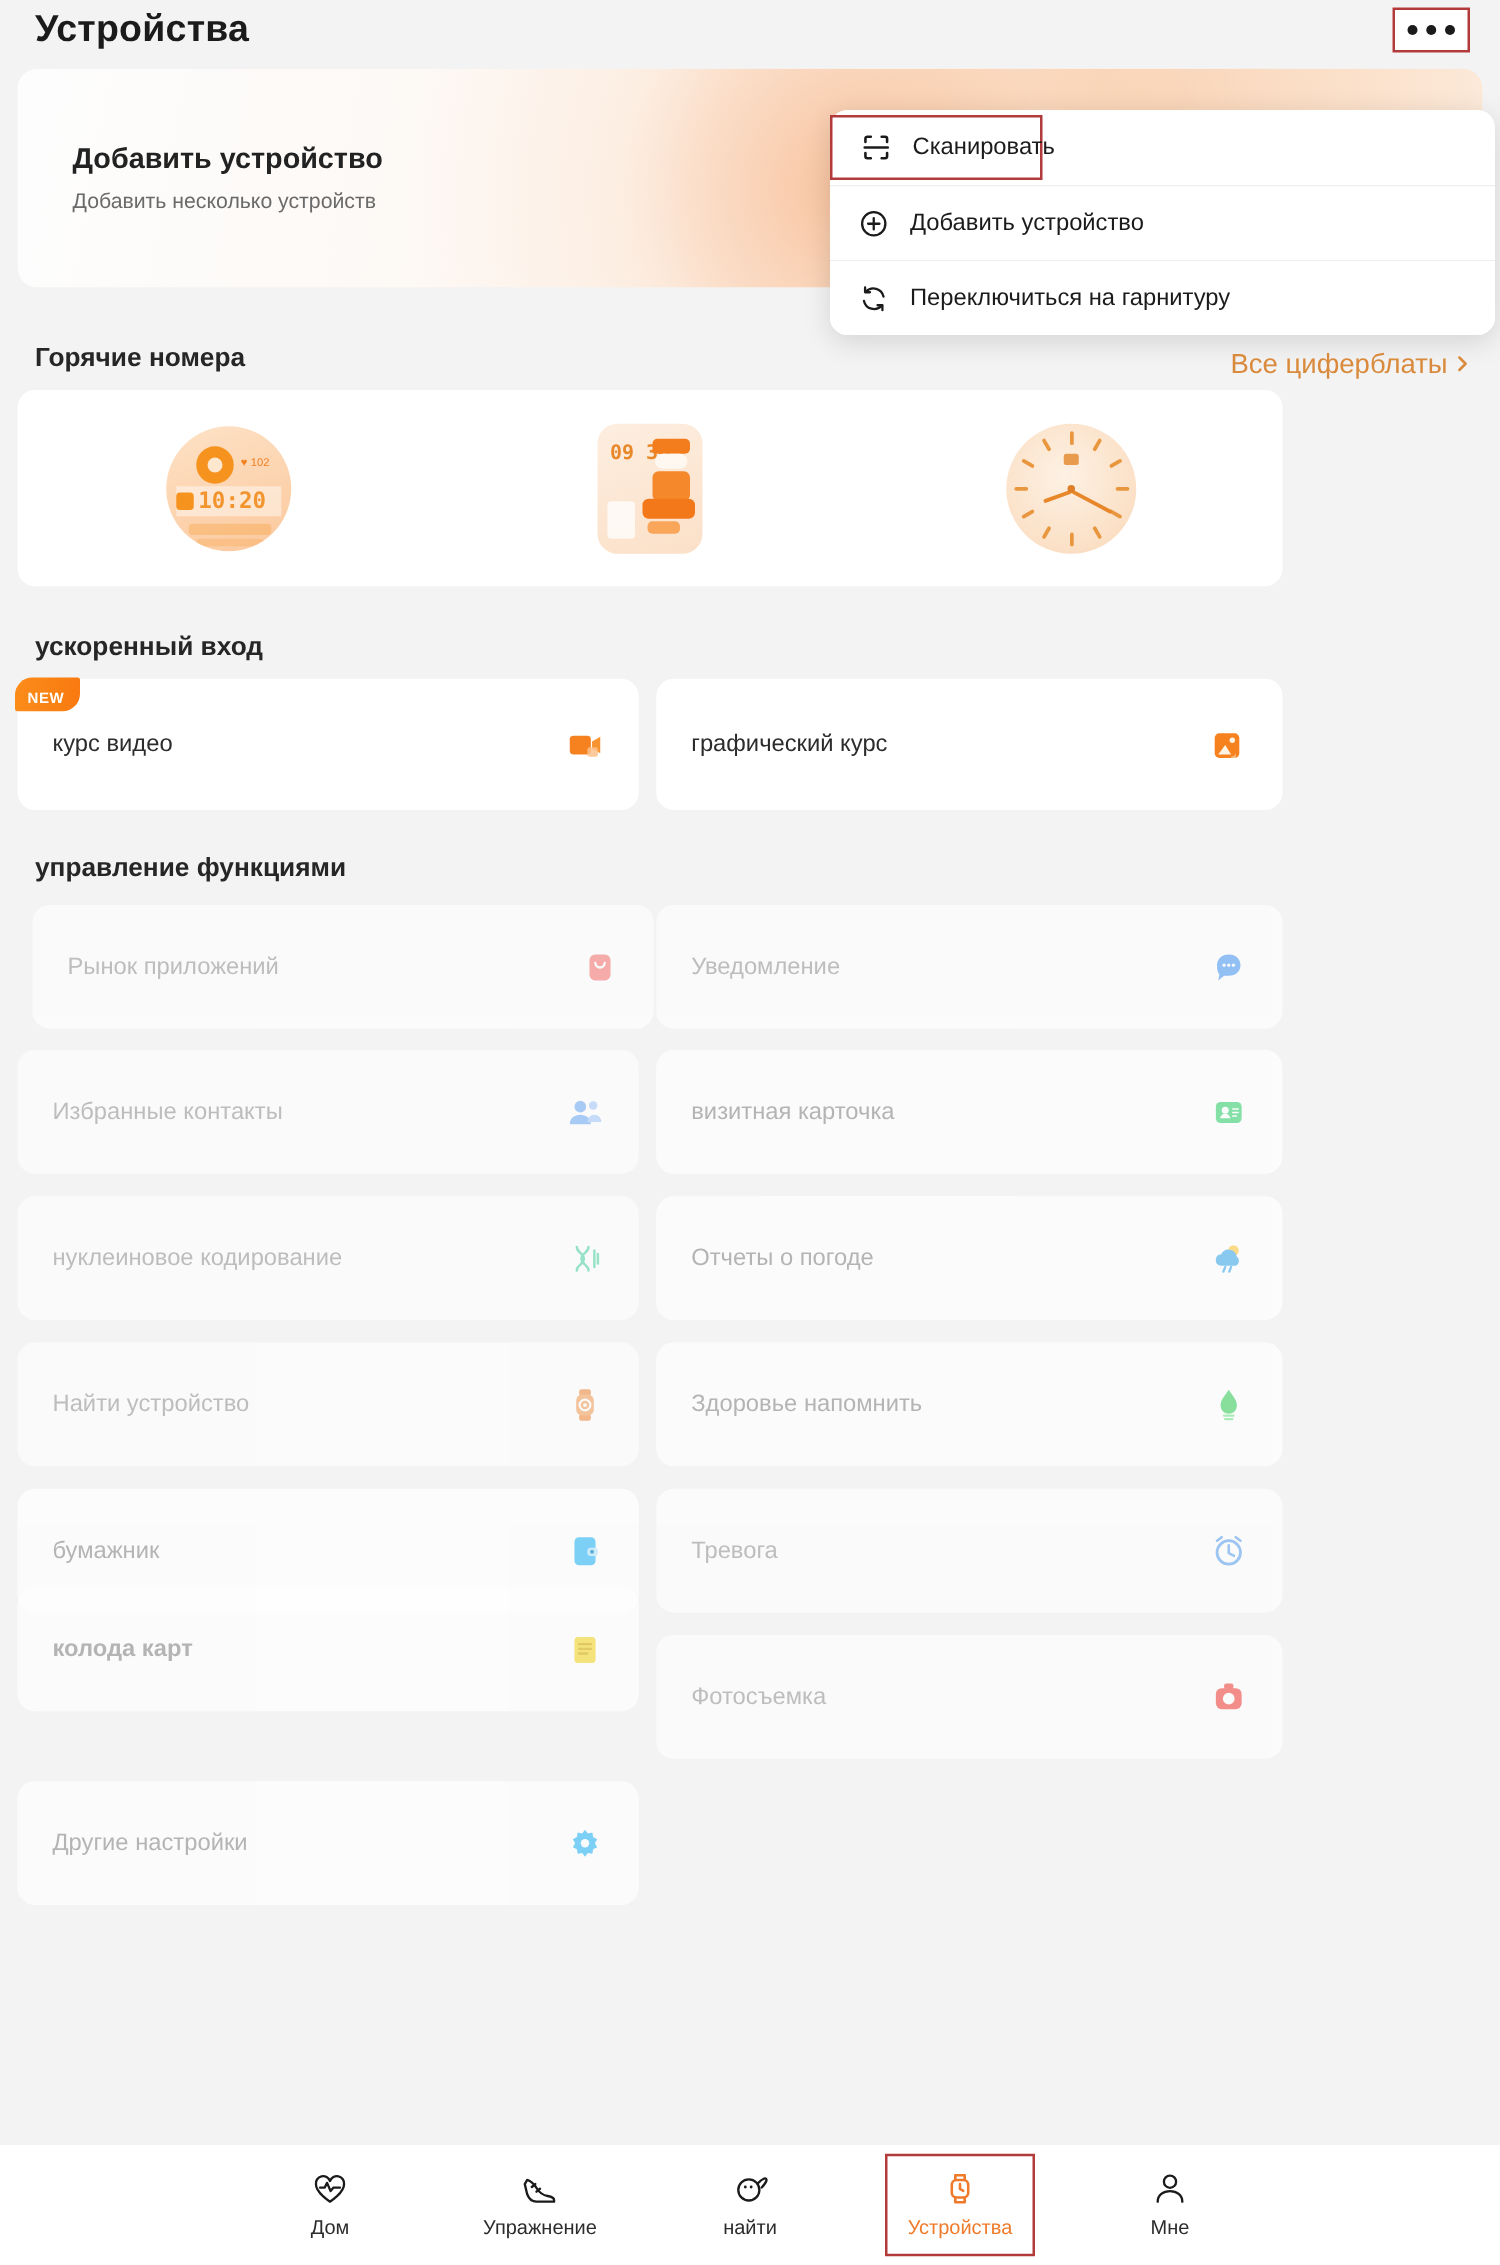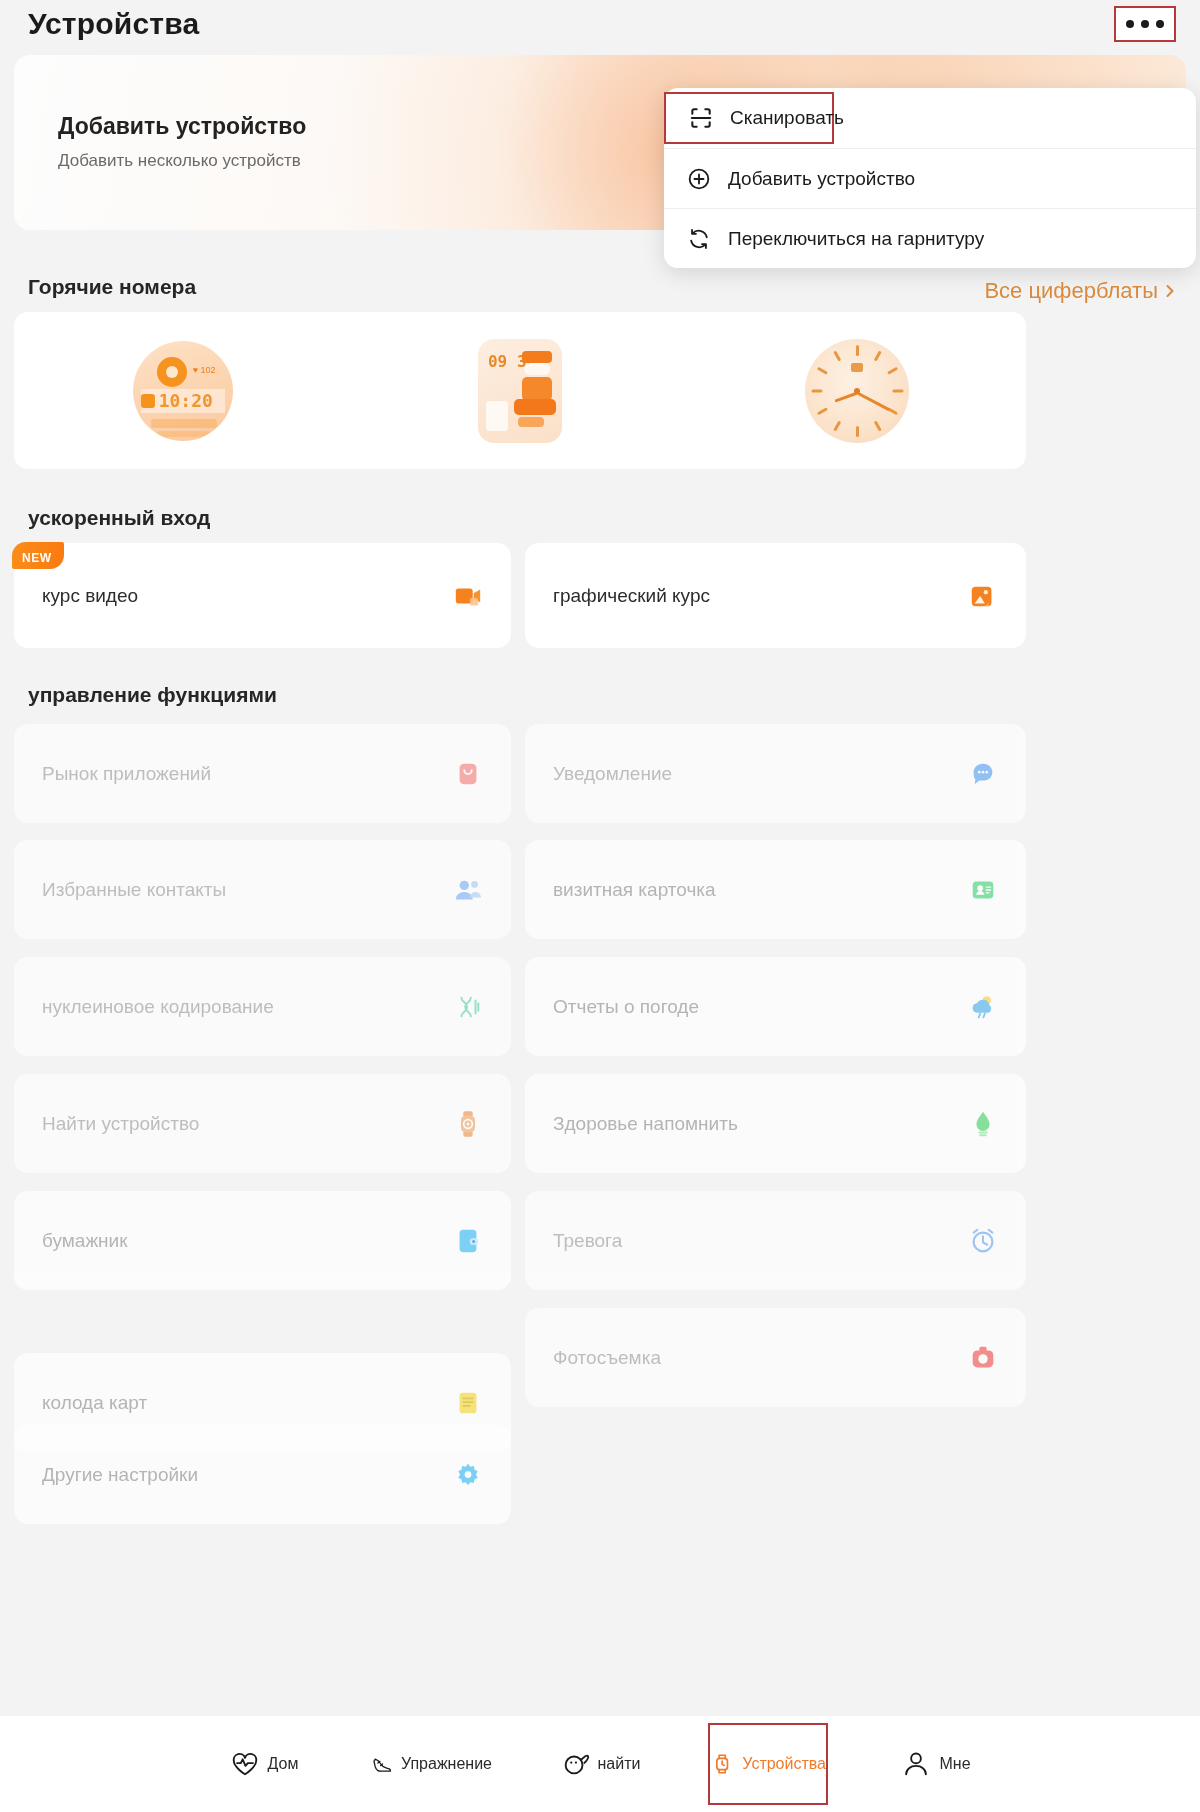--- a/index.html
+++ b/index.html
@@ -151,21 +151,21 @@
   }
 
   
   .botnav {
     position: absolute; left: 0; bottom: 0; width: 1200px; height: 96px;
     background: #fff; display: flex; align-items: center; justify-content: space-around;
     padding: 0 180px;
   }
   .nav-item {
     width: 120px; height: 82px;
-    display: flex; align-items: center; justify-content: center; gap: 8px;
+    display: flex; flex-direction: column; align-items: center; justify-content: center; gap: 8px;
     font-size: 16px; color: #2b2b2b;
   }
   .nav-item .nav-ico { width: 30px; height: 30px; }
   .nav-item.active { color: #ef7b2a; border: 2px solid #b23a3a; }
   .fade-strip {
     position: absolute; left: 0; bottom: 96px; width: 1200px; height: 26px;
     background: linear-gradient(to bottom, rgba(243,243,243,0), #f3f3f3 85%);
   }
 </style>
 </head>
@@ -291,21 +291,21 @@
     <svg class="t-ico" viewBox="0 0 32 32">
       <rect x="4" y="6" width="21" height="21" rx="4" fill="#f5811f"></rect>
       <circle cx="19" cy="12" r="2.3" fill="#fff3e4"></circle>
       <path d="M7 24l6-8 5 8z" fill="#fff3e4"></path>
       <path d="M18 26c2 0 4-1.5 4-4v5h-4z" fill="#fbc189" opacity=".9"></path>
     </svg>
   </div>
 
   <div class="sec-head" style="top:683px">управление функциями</div>
 
-  <div class="tile dim faded" style="left:14px; top:724px; width:497px; height:99px;">
+  <div class="tile dim faded" style="left:26px; top:724px; width:497px; height:99px;">
     <span class="t-label">Рынок приложений</span>
     <svg class="t-ico" viewBox="0 0 32 32">
       <rect x="7" y="5" width="18" height="22" rx="5" fill="#f98080"></rect>
       <path d="M12 12a4 4 0 0 0 8 0" stroke="#fff" stroke-width="2" fill="none" stroke-linecap="round"></path>
     </svg>
   </div>
   <div class="tile dim faded" style="left:525px; top:724px; width:501px; height:99px;">
     <span class="t-label">Уведомление</span>
     <svg class="t-ico" viewBox="0 0 32 32">
       <path d="M16 5c6 0 10 4 10 9s-4 9-10 9h-4l-5 4 1-5c-1.5-2-2-4-2-8 0-5 4-9 10-9z" fill="#57a0f5"></path>
@@ -379,21 +379,21 @@
   </div>
   <div class="tile dim faded" style="left:525px; top:1191px; width:501px; height:99px;">
     <span class="t-label">Тревога</span>
     <svg class="t-ico" viewBox="0 0 32 32">
       <circle cx="16" cy="17" r="10" fill="none" stroke="#6aa9f0" stroke-width="2.4"></circle>
       <path d="M16 11v6.5l4.5 2.5" stroke="#6aa9f0" stroke-width="2.2" stroke-linecap="round" fill="none"></path>
       <path d="M6 7l4-3M26 7l-4-3" stroke="#6aa9f0" stroke-width="2.2" stroke-linecap="round"></path>
     </svg>
   </div>
 
-  <div class="tile dim faded2" style="left:14px; top:1353px; width:497px; height:99px;">
+  <div class="tile dim faded2" style="left:14px; top:1270px; width:497px; height:99px;font-weight:bold;">
     <span class="t-label">колода карт</span>
     <svg class="t-ico" viewBox="0 0 32 32">
       <rect x="7" y="5" width="18" height="22" rx="3" fill="#f5dd4d"></rect>
       <path d="M11 11h10M11 15h10M11 19h7" stroke="#d9b92a" stroke-width="2" stroke-linecap="round"></path>
     </svg>
   </div>
   <div class="tile dim faded" style="left:525px; top:1308px; width:501px; height:99px;">
     <span class="t-label">Фотосъемка</span>
     <svg class="t-ico" viewBox="0 0 32 32">
       <rect x="5" y="8" width="22" height="18" rx="5" fill="#f2504b"></rect>

